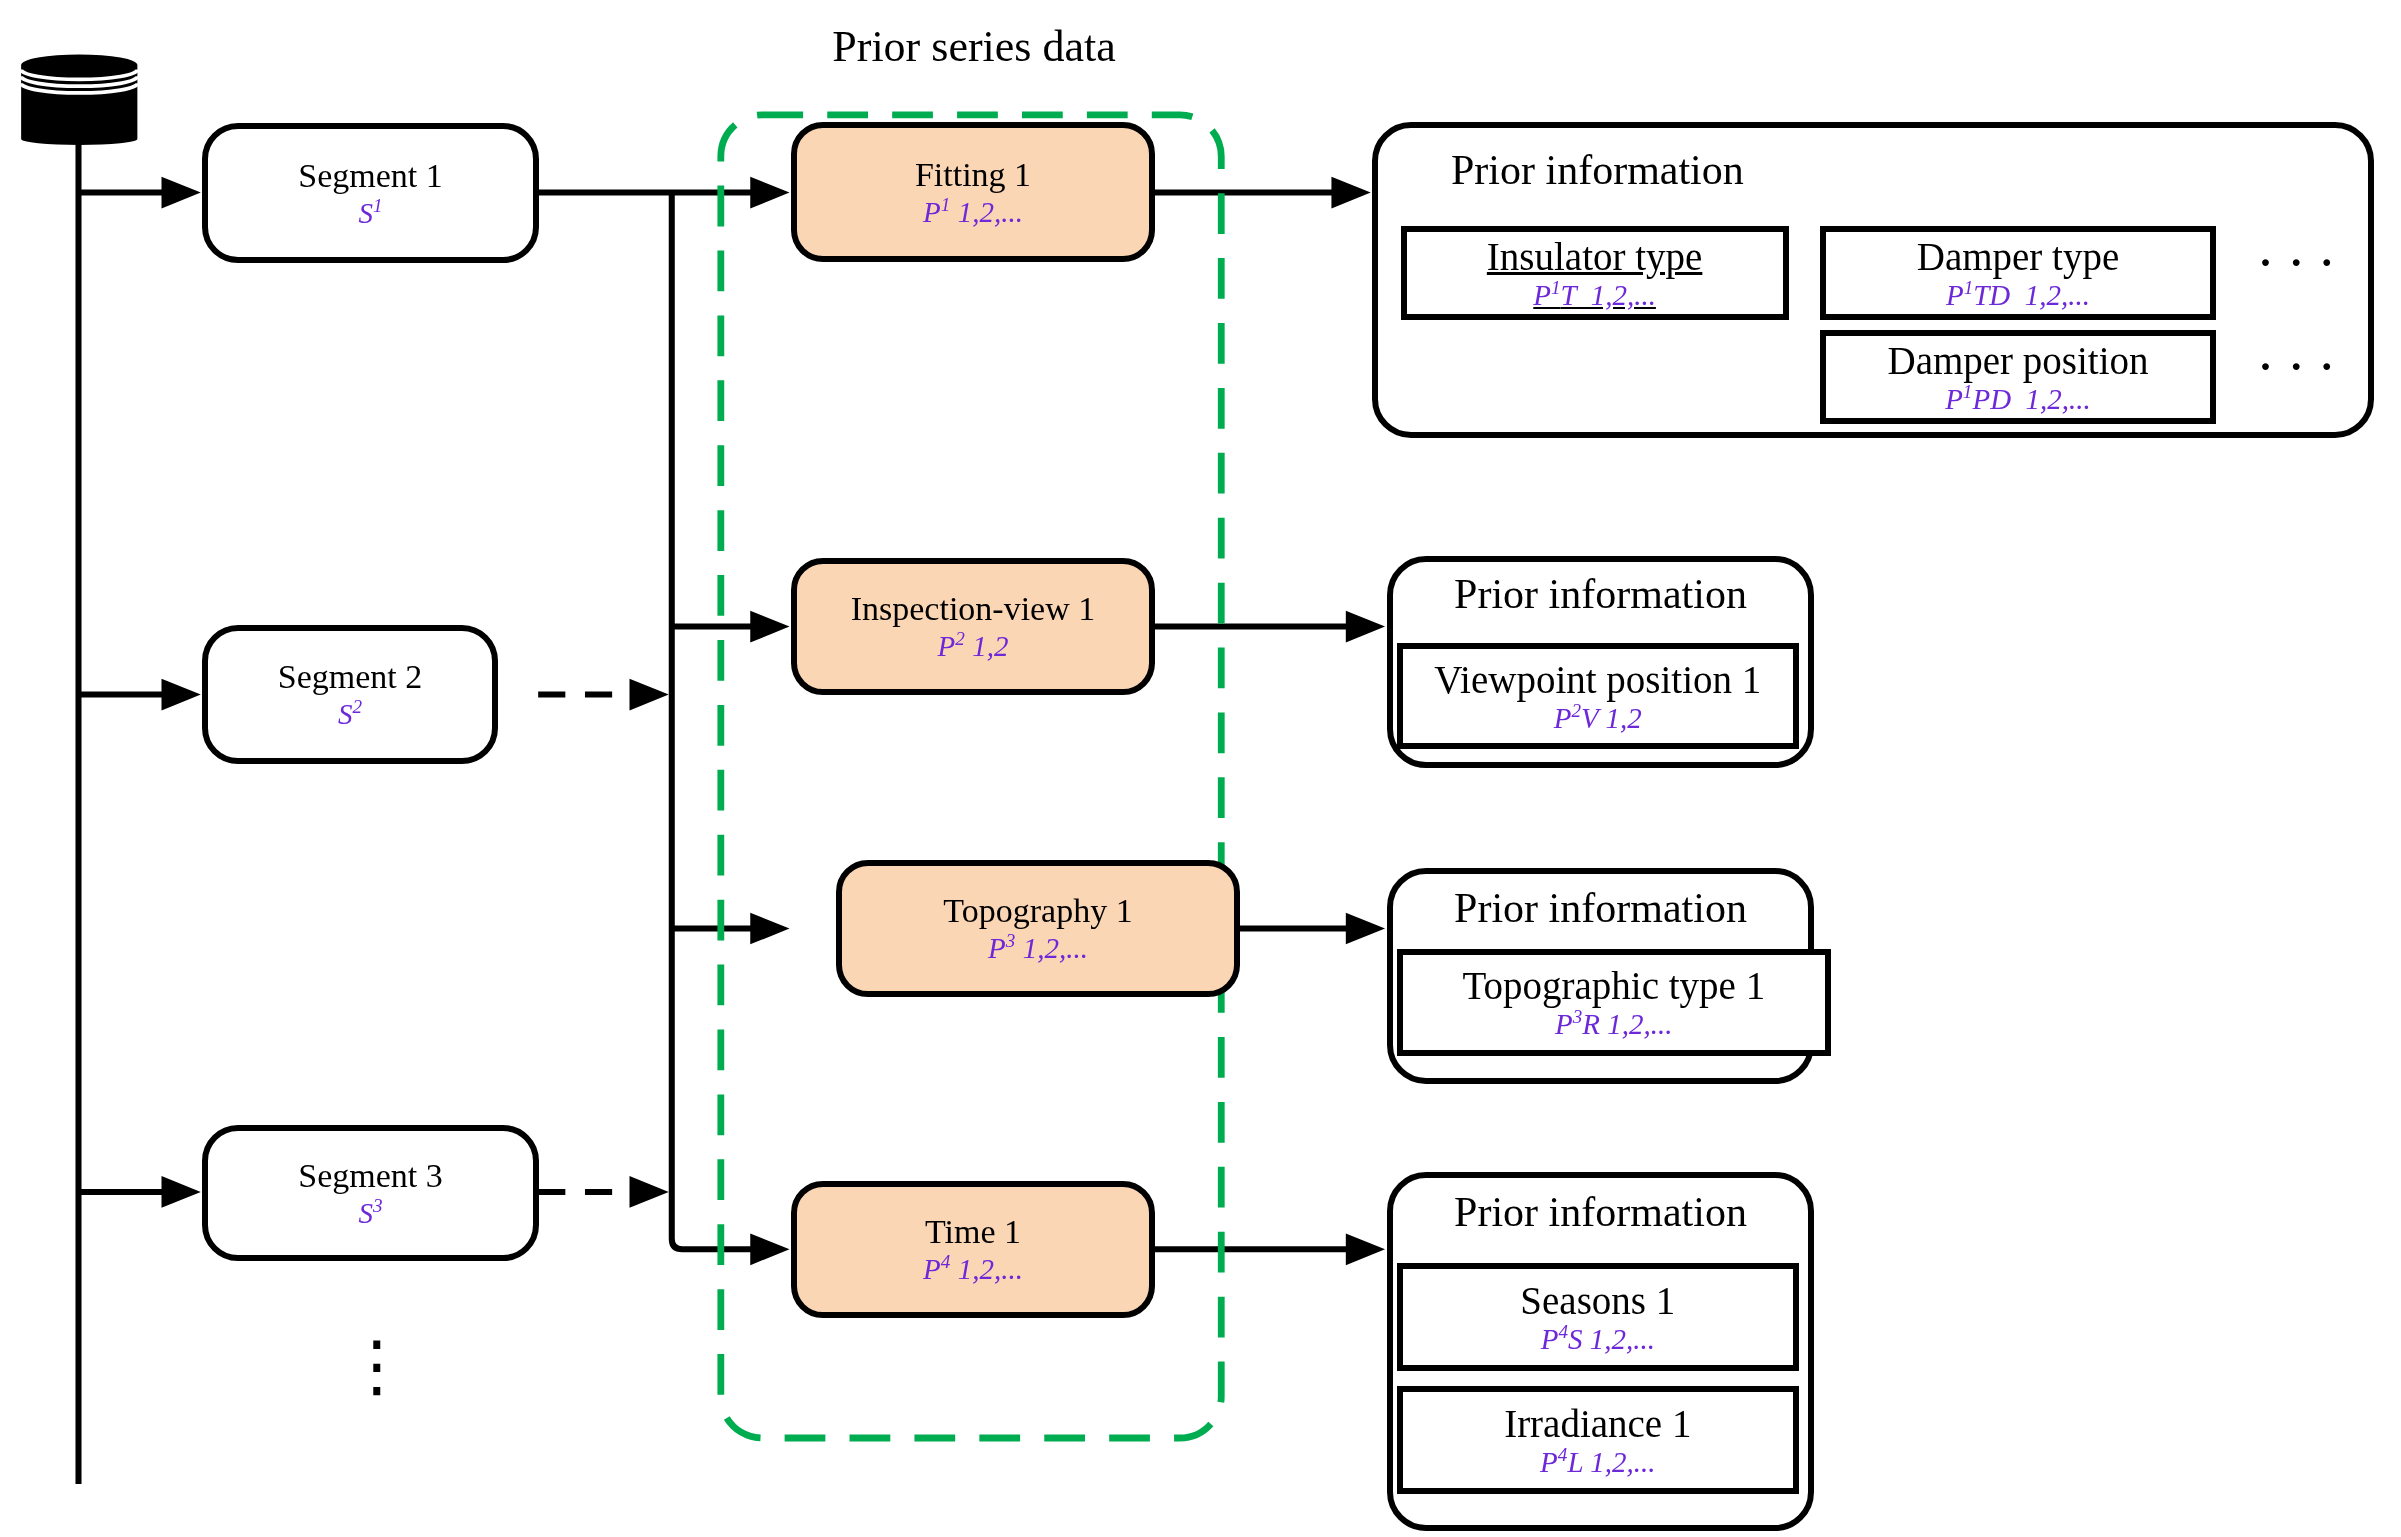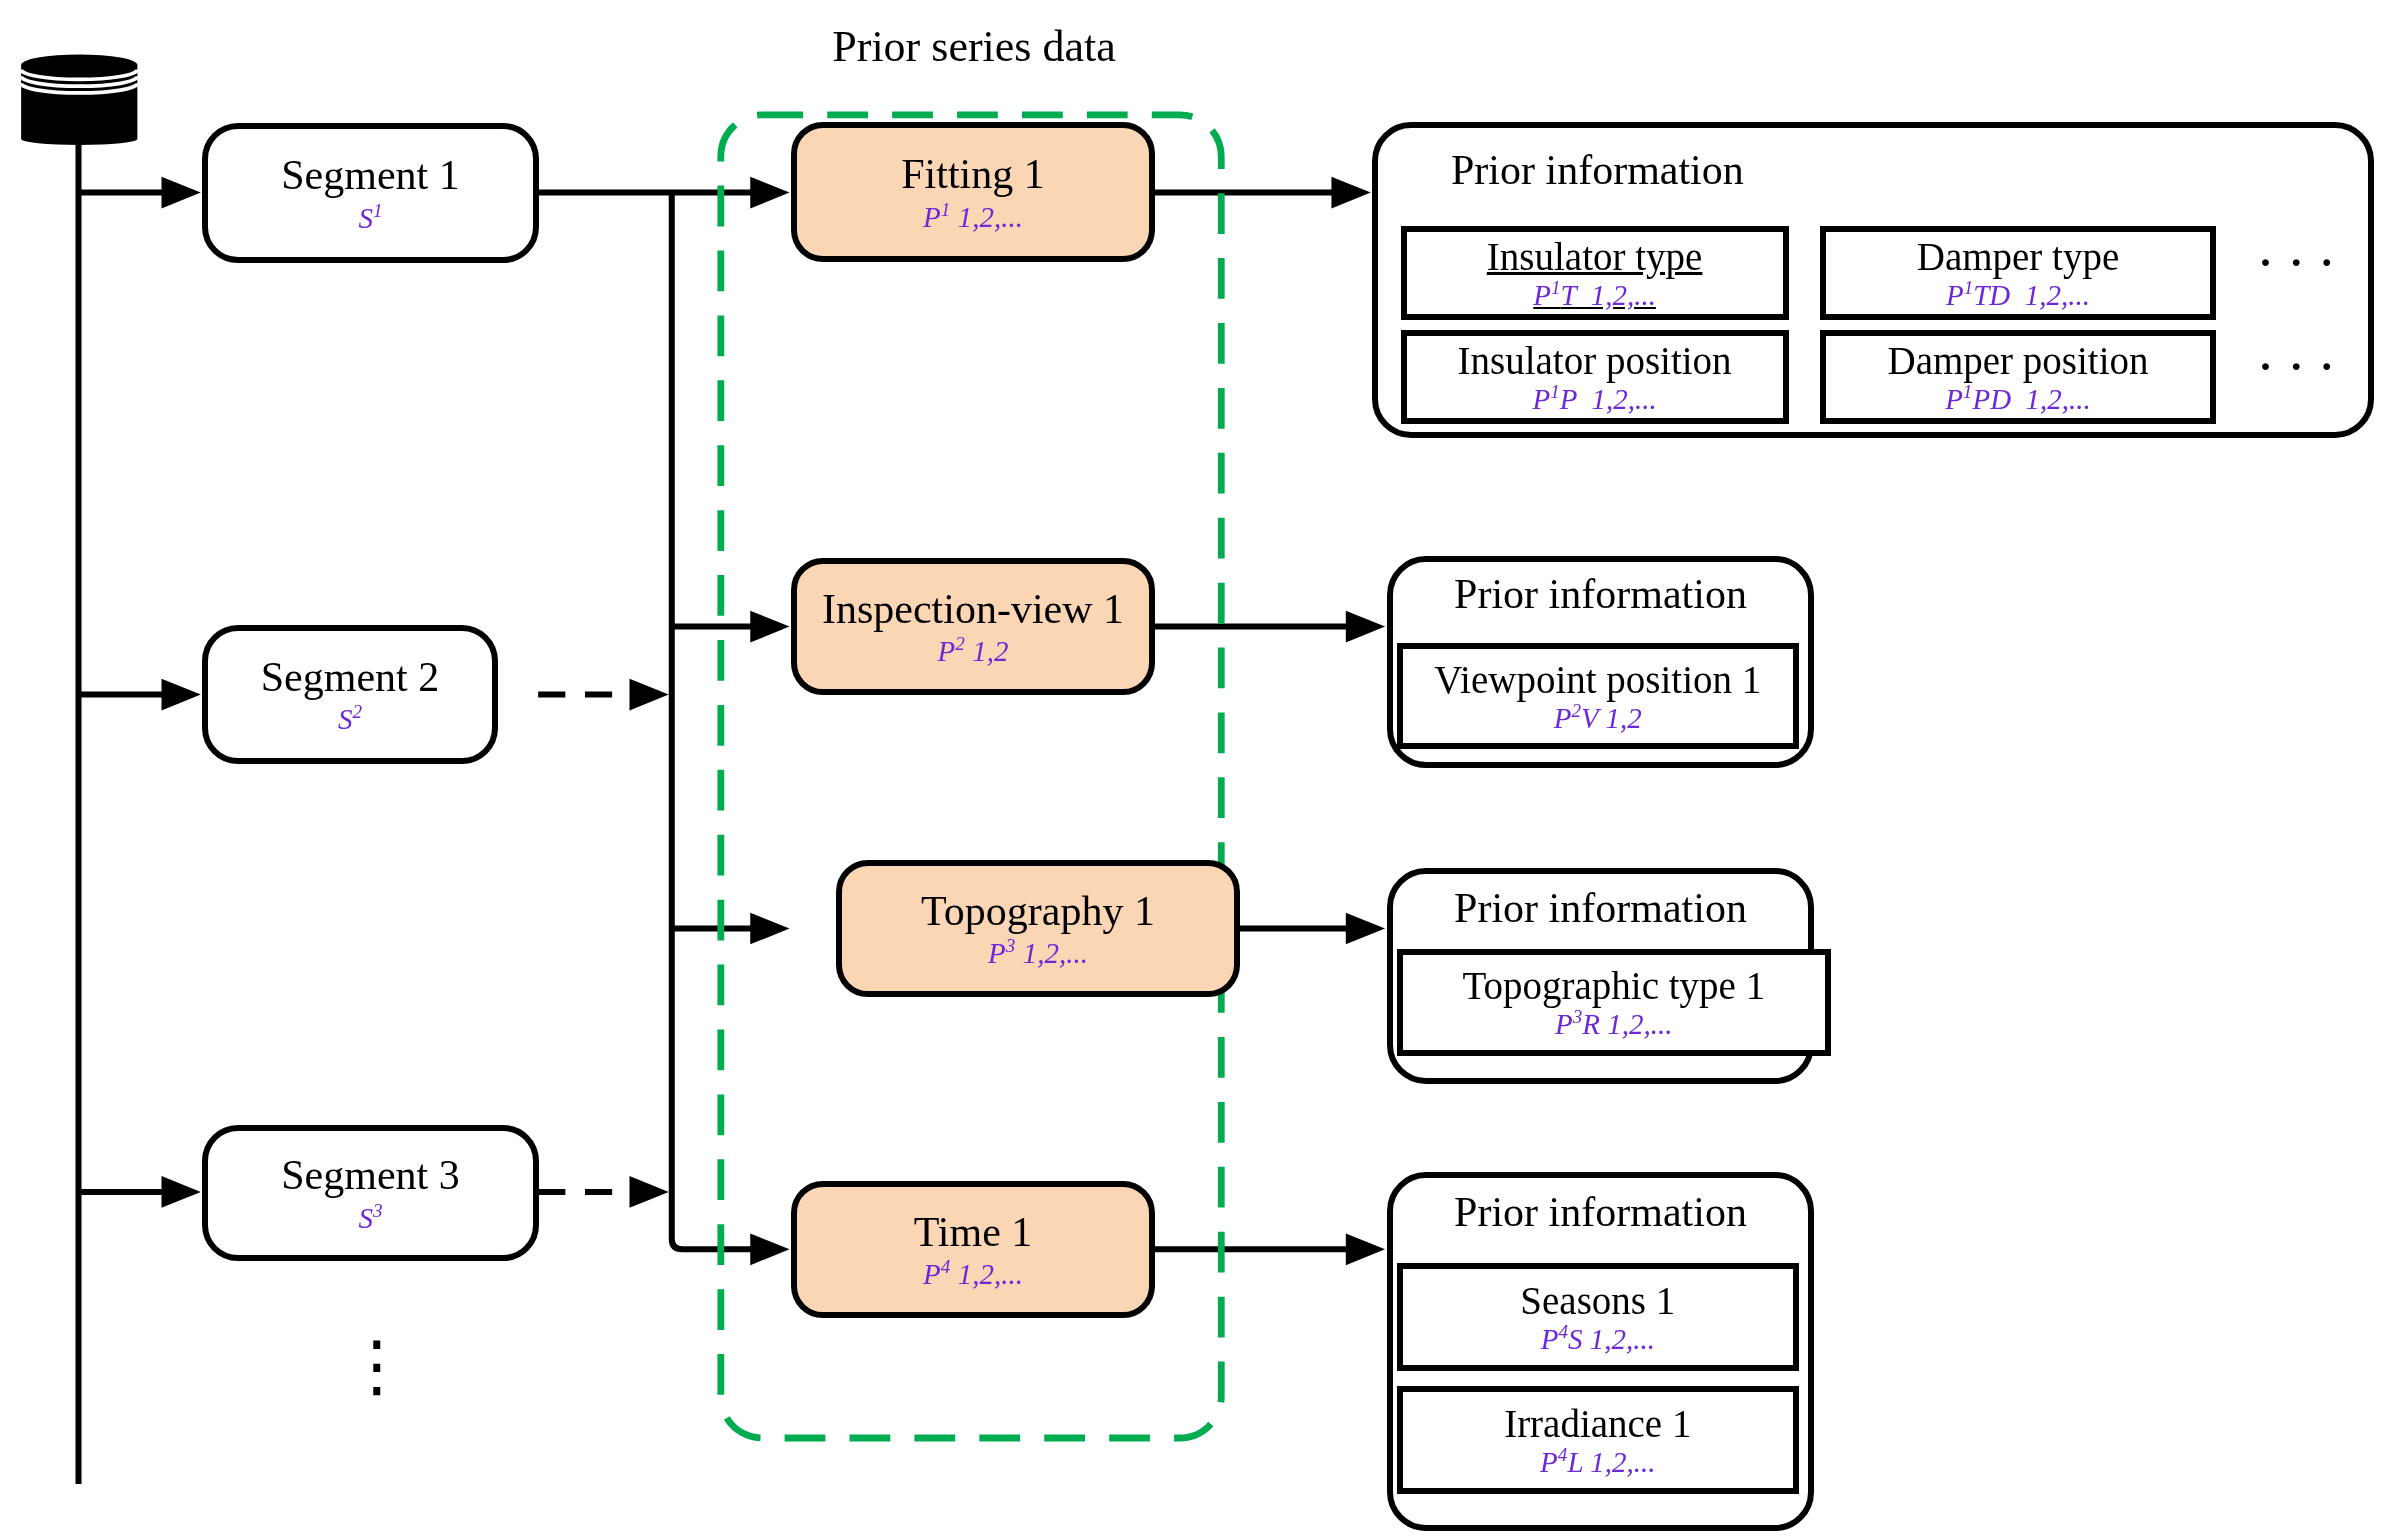--- a/index.html
+++ b/index.html
@@ -7,21 +7,21 @@
     position:relative;width:2401px;height:1537px;background:#ffffff;overflow:hidden;
     font-family:"Liberation Serif","DejaVu Serif",serif;color:#000;
   }
   #wires{position:absolute;left:0;top:0;width:2401px;height:1537px;}
   .node{
     position:absolute;box-sizing:border-box;background:#ffffff;border:6px solid #000;
     border-radius:36px;display:flex;flex-direction:column;align-items:center;justify-content:center;
     text-align:center;line-height:1.18;
   }
   .node.orange{background:#FBD6B5;border-radius:32px;}
-  .lbl{font-size:42px;color:#000;white-space:nowrap;}
+  .lbl{font-size:34px;color:#000;white-space:nowrap;}
   .math{font-size:29px;font-style:italic;color:#6d28d9;white-space:pre;}
   .math sup{font-size:66%;line-height:0;}
   .panel{
     position:absolute;box-sizing:border-box;background:#ffffff;border:6px solid #000;border-radius:39px;
   }
   .ptitle{position:absolute;font-size:42px;white-space:nowrap;line-height:1.1;}
   .ptitle.centered{left:0;right:0;text-align:center;}
   .ibox{
     position:absolute;box-sizing:border-box;background:#ffffff;border:6px solid #000;
     display:flex;flex-direction:column;align-items:center;justify-content:center;
@@ -128,24 +128,20 @@
   <div class="panel" style="left:1372px;top:122px;width:1002px;height:316px;">
     <div class="ptitle" style="left:73px;top:19px;">Prior information</div>
     <div class="ibox" style="left:22.6px;top:98px;width:388px;height:94px;text-decoration:underline;">
       <div class="lbl">Insulator type</div>
       <div class="math"><span>P</span><sup>1</sup><span>T  1,2,...</span></div>
     </div>
     <div class="ibox" style="left:442px;top:98px;width:396px;height:94px;">
       <div class="lbl">Damper type</div>
       <div class="math"><span>P</span><sup>1</sup><span>TD  1,2,...</span></div>
     </div>
-    <div class="ibox" style="left:22.6px;top:202px;width:388px;height:94px;">
-      <div class="lbl">Insulator position</div>
-      <div class="math"><span>P</span><sup>1</sup><span>P  1,2,...</span></div>
-    </div>
     <div class="ibox" style="left:442px;top:202px;width:396px;height:94px;">
       <div class="lbl">Damper position</div>
       <div class="math"><span>P</span><sup>1</sup><span>PD  1,2,...</span></div>
     </div>
     <div class="dots" style="left:866px;top:113px;">···</div>
     <div class="dots" style="left:866px;top:217px;">···</div>
   </div>
 
   <div class="panel" style="left:1387px;top:556px;width:427px;height:212px;">
     <div class="ptitle centered" style="top:9px;">Prior information</div>

